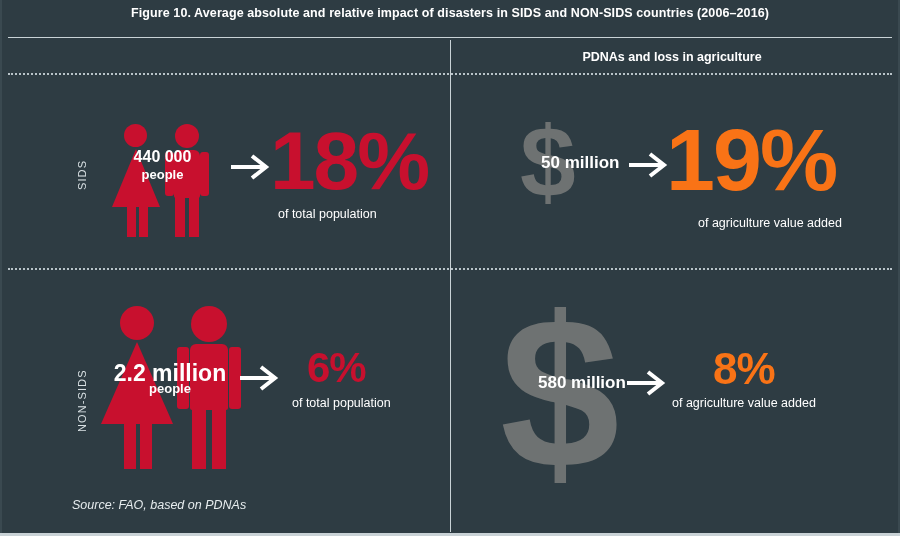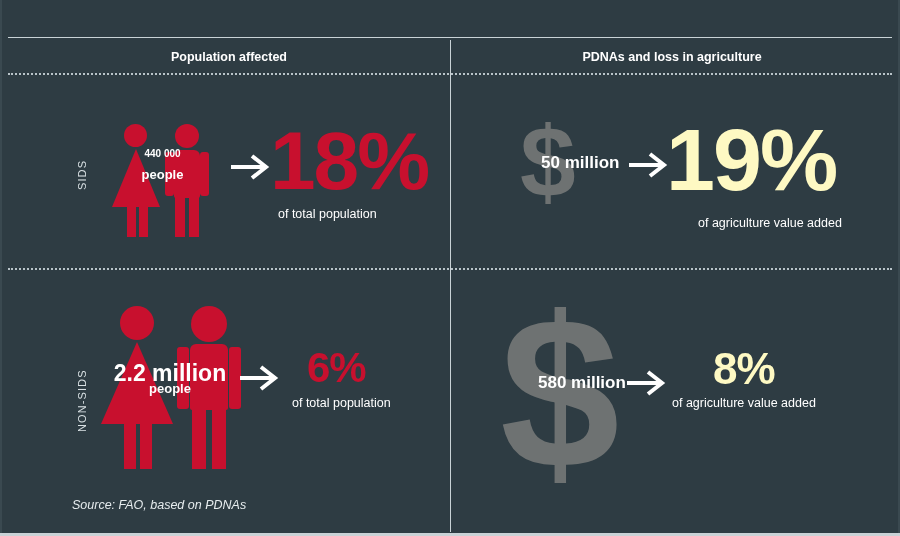--- a/index.html
+++ b/index.html
@@ -128,21 +128,21 @@
 
   
   .pct{
     position:absolute;
     font-weight:bold;
     line-height:0.9;
     white-space:nowrap;
     letter-spacing:-2px;
   }
   .pct.red{color:#c8102e;}
-  .pct.green{color:#fef9c3;}
+  .pct.green{color:#f97316;}
   .pct-caption{
     position:absolute;
     color:#ffffff;
     white-space:nowrap;
   }
 
   
   .source{
     position:absolute;left:72px;top:498px;
     color:#e6ecee;
@@ -153,23 +153,23 @@
 </style>
 </head>
 <body>
 
 <div id="figure">
 
   <div class="frame-left"></div>
   <div class="frame-right"></div>
   <div class="frame-bottom"></div>
 
+  <div class="title">Figure 10. Average absolute and relative impact of disasters in SIDS and NON-SIDS countries (2006–2016)</div>
   <div class="rule-top"></div>
 
-  <div class="col-head left">Population affected</div>
   <div class="col-head right">PDNAs and loss in agriculture</div>
 
   <div class="dotted d1"></div>
   <div class="dotted d2"></div>
   <div class="vdivide"></div>
 
   <div class="rowlabel sids">SIDS</div>
   <div class="rowlabel nonsids">NON-SIDS</div>
 
   <div class="cell" style="left:105px;top:122px;width:115px;height:115px;">
@@ -183,21 +183,21 @@
 
     <div class="fig" style="left:57px;top:0;width:52px;height:115px;">
       <div class="head" style="left:13px;top:2px;width:24px;height:24px;"></div>
       <div class="m-torso" style="left:12px;top:28px;width:26px;height:48px;"></div>
       <div class="m-arm" style="left:3px;top:30px;width:9px;height:44px;"></div>
       <div class="m-arm" style="left:38px;top:30px;width:9px;height:44px;"></div>
       <div class="m-leg" style="left:13px;top:74px;width:10px;height:41px;"></div>
       <div class="m-leg" style="left:27px;top:74px;width:10px;height:41px;"></div>
     </div>
   </div>
-  <div class="pic-value" style="left:100px;top:148px;width:125px;font-size:10px;">440 000</div>
+  <div class="pic-value" style="left:100px;top:148px;width:125px;font-size:16px;">440 000</div>
   <div class="pic-unit" style="left:100px;top:167px;width:125px;font-size:13px;">people</div>
 
   <div class="arrow" style="left:229px;top:152px;">
     <svg width="42" height="30" viewBox="0 0 42 30">
       <path d="M2 15 H34" stroke="#ffffff" stroke-width="4" fill="none" stroke-linecap="butt"></path>
       <path d="M23 4 L37 15 L23 26" stroke="#ffffff" stroke-width="4" fill="none" stroke-linecap="butt" stroke-linejoin="miter"></path>
     </svg>
   </div>
 
   <div class="pct red" style="left:270px;top:124px;font-size:82px;">18%</div>

